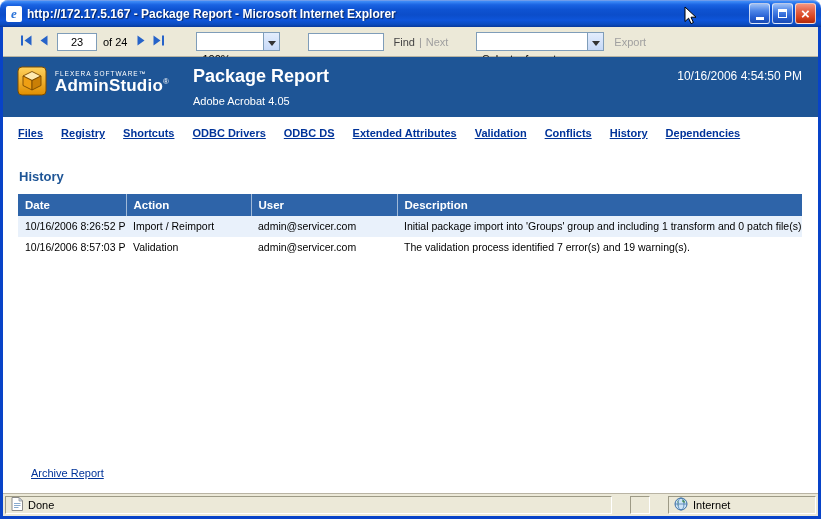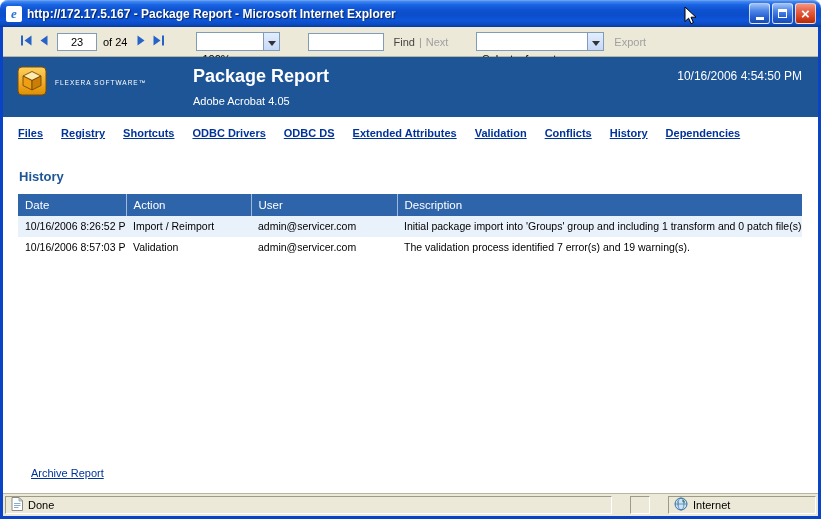--- a/index.html
+++ b/index.html
@@ -134,21 +134,21 @@
 
   table.history {
     border-collapse: collapse;
     margin: 0 16px 0 15px;
     width: calc(100% - 31px);
     table-layout: fixed;
   }
   table.history th {
     background: var(--table-header-bg,#2e64a9);
     color: #fff; text-align: left;
-    font-size: 11.5px; font-weight: normal;
+    font-size: 11.5px; font-weight: bold;
     padding: 4px 7px; height: 22px;
   }
   table.history th + th { border-left: 1px solid rgba(255,255,255,.55); }
   table.history td {
     font-size: 10.5px; color: #000;
     padding: 4px 7px 5px 7px; vertical-align: top;
     white-space: nowrap; overflow: hidden;
   }
   table.history tr.alt { background: var(--row-alt-bg,#e9f1fb); }
 
@@ -263,20 +263,21 @@
                 </linearGradient>
               </defs>
               <rect x="1" y="1" width="28" height="28" rx="4" fill="url(#gold)" stroke="#7a4a00"></rect>
               <polygon points="15,5.5 24,10 15,14.5 6,10" fill="#ffeab0" stroke="#7a4a00" stroke-width="0.9"></polygon>
               <polygon points="6,10 15,14.5 15,24 6,19.5" fill="#ef9f13" stroke="#7a4a00" stroke-width="0.9"></polygon>
               <polygon points="24,10 15,14.5 15,24 24,19.5" fill="#c97f06" stroke="#7a4a00" stroke-width="0.9"></polygon>
             </svg>
           </span>
           <span class="brand">
             <span class="brand-small">FLEXERA SOFTWARE™</span>
+            <span class="brand-name"><span>AdminStudio</span><sup>®</sup></span>
           </span>
         </div>
         <div class="title-block">
           <div class="report-title">Package Report</div>
           <div class="report-subtitle">Adobe Acrobat 4.05</div>
         </div>
         <div class="report-date">10/16/2006 4:54:50 PM</div>
       </div>
 
       <div class="nav-links">

